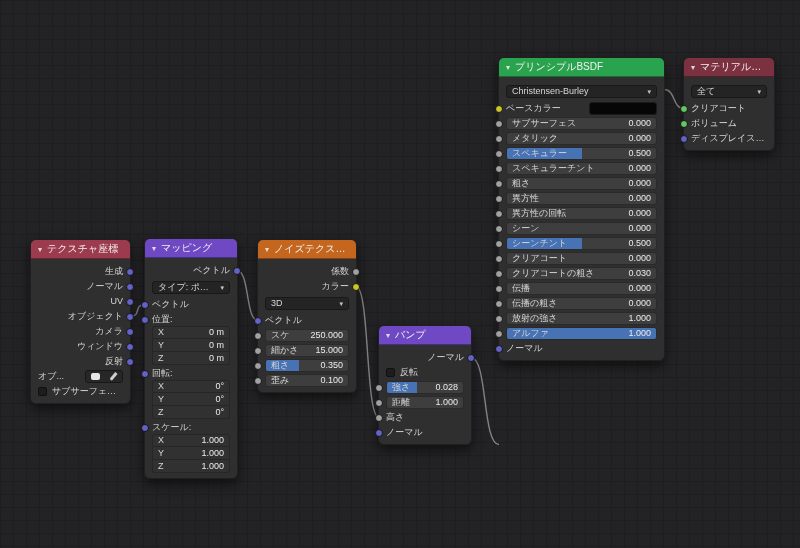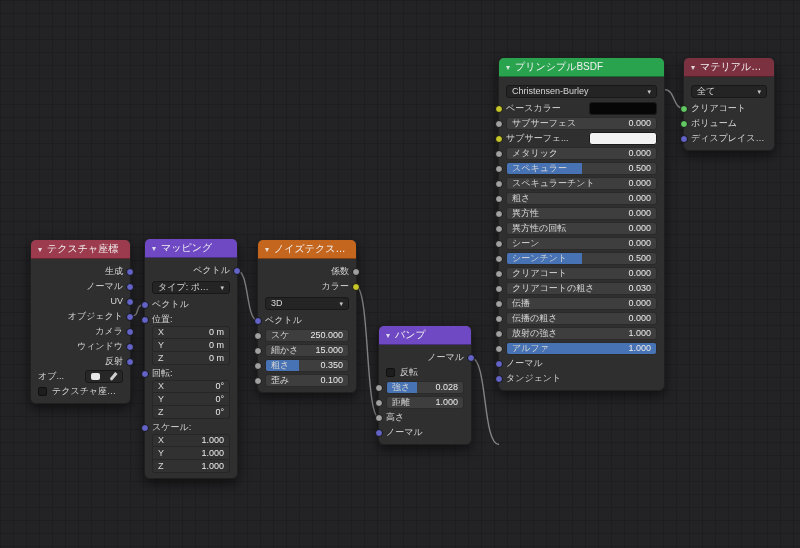--- a/index.html
+++ b/index.html
@@ -102,21 +102,21 @@
           </div>
           <div class="row objfield">
             <span class="lbl">オブ...</span>
             <div class="wg obj">
               <span class="obj-icon"></span>
               <span class="dropper"></span>
             </div>
           </div>
           <div class="row checkbox">
             <span class="cbox"></span>
-            <span class="lbl">テクスチャ座標...</span>
+            <span class="lbl">サブサーフェス...</span>
           </div>
         </div>
       </div>
       <div class="node" style="left: 144px; top: 238px; width: 94px;">
         <div class="hd" style="background: rgb(111, 73, 196);">
           <span class="tri">▾</span>
           <span class="ttl">マッピング</span>
         </div>
         <div class="bd">
           <div class="row out">
@@ -317,25 +317,20 @@
             <span class="socket l" style="background: rgb(199, 199, 41);"></span>
           </div>
           <div class="row slider">
             <div class="wg sl">
               <div class="fill" style="width: 0%;"></div>
               <span class="lbl">サブサーフェス</span>
               <span class="val">0.000</span>
             </div>
             <span class="socket l" style="background: rgb(161, 161, 161);"></span>
           </div>
-          <div class="row colorrow">
-            <span class="lbl">サブサーフェ...</span>
-            <span class="swatch" style="background: rgb(242, 242, 242);"></span>
-            <span class="socket l" style="background: rgb(199, 199, 41);"></span>
-          </div>
           <div class="row slider">
             <div class="wg sl">
               <div class="fill" style="width: 0%;"></div>
               <span class="lbl">メタリック</span>
               <span class="val">0.000</span>
             </div>
             <span class="socket l" style="background: rgb(161, 161, 161);"></span>
           </div>
           <div class="row slider">
             <div class="wg sl">
@@ -436,24 +431,20 @@
           <div class="row slider">
             <div class="wg sl">
               <div class="fill" style="width: 100%;"></div>
               <span class="lbl">アルファ</span>
               <span class="val">1.000</span>
             </div>
             <span class="socket l" style="background: rgb(161, 161, 161);"></span>
           </div>
           <div class="row in">
             <span class="lbl">ノーマル</span>
-            <span class="socket l" style="background: rgb(99, 99, 199);"></span>
-          </div>
-          <div class="row in">
-            <span class="lbl">タンジェント</span>
             <span class="socket l" style="background: rgb(99, 99, 199);"></span>
           </div>
         </div>
       </div>
       <div class="node" style="left: 683px; top: 57px; width: 92px;">
         <div class="hd" style="background: rgb(124, 49, 64);">
           <span class="tri">▾</span>
           <span class="ttl">マテリアル出力</span>
         </div>
         <div class="bd">

